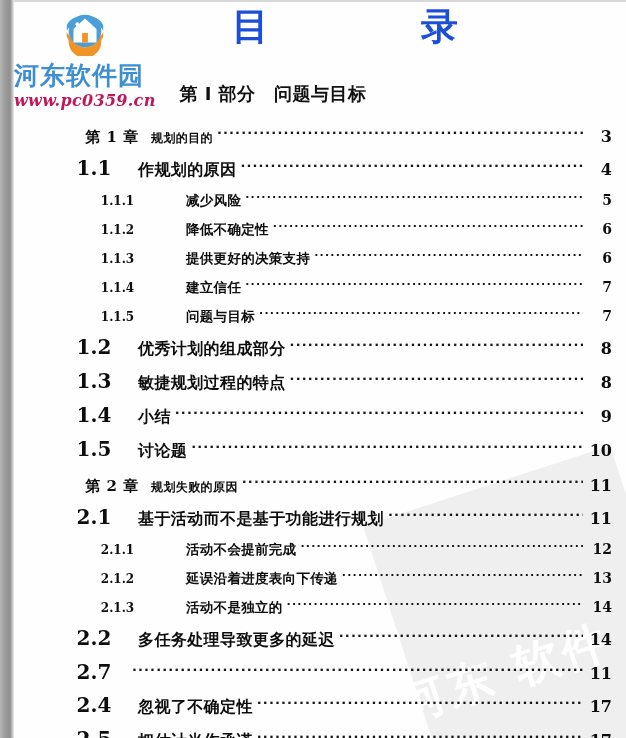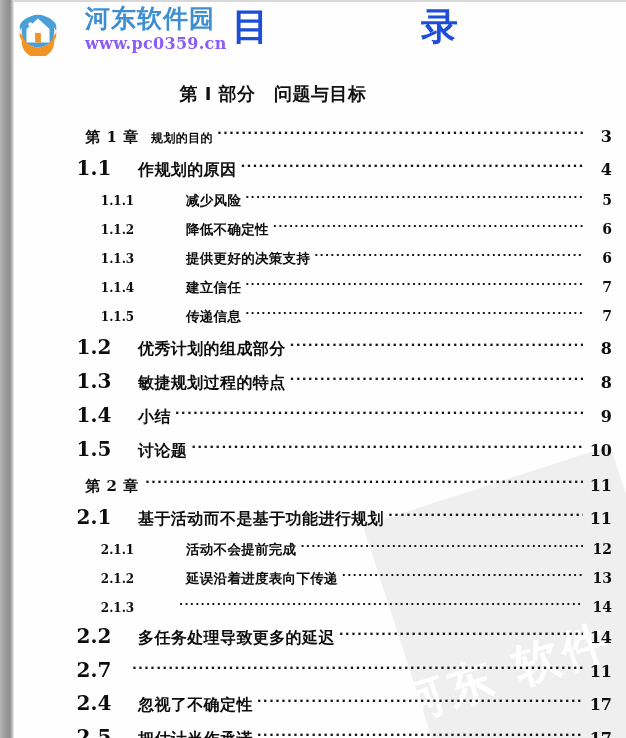--- a/index.html
+++ b/index.html
@@ -61,39 +61,41 @@
     opacity: .95;
     pointer-events: none;
     font-family: "DejaVu Serif", "Liberation Serif", serif;
   }
 
   
   .logo {
     position: absolute;
     left: 14px; top: 6px;
     display: flex;
-    align-items: flex-start;
-    gap: 23px;
+    align-items: center;
+    gap: 7px;
+    flex-direction: column;
   }
   .logo-mark { width: 48px; height: 50px; display:block; }
   .logo-words { display: flex; flex-direction: column; line-height: 1; }
   .logo-cn {
     font-size: 25px;
     font-weight: bold;
     color: #3d8fd1;
     letter-spacing: 1px;
     font-family: "DejaVu Sans", "Liberation Sans", sans-serif;
   }
   .logo-url {
     font-size: 16px;
     font-weight: bold;
-    color: #8b5cf6;
+    color: #be185d;
     letter-spacing: .3px;
     margin-top: 5px;
     font-family: "DejaVu Serif", "Liberation Serif", serif;
+    font-style: italic;
   }
 
   
   .doc-title {
     position: absolute;
     left: 232px; top: 2px;
     font-size: 37px;
     font-weight: bold;
     color: #1d4ed8;
     letter-spacing: 26px;
@@ -240,21 +242,21 @@
         <span class="page">6</span>
       </div>
       <div class="row lvl3">
         <span class="num">1.1.4</span>
         <span class="title">建立信任</span>
         <span class="leader"></span>
         <span class="page">7</span>
       </div>
       <div class="row lvl3">
         <span class="num">1.1.5</span>
-        <span class="title">传递信息</span>
+        <span class="title">问题与目标</span>
         <span class="leader"></span>
         <span class="page">7</span>
       </div>
       <div class="row lvl2">
         <span class="num">1.2</span>
         <span class="title">优秀计划的组成部分</span>
         <span class="leader"></span>
         <span class="page">8</span>
       </div>
       <div class="row lvl2">
@@ -270,20 +272,21 @@
         <span class="page">9</span>
       </div>
       <div class="row lvl2">
         <span class="num">1.5</span>
         <span class="title">讨论题</span>
         <span class="leader"></span>
         <span class="page">10</span>
       </div>
       <div class="row lvl1">
         <span class="num">第 2 章</span>
+        <span class="title">规划失败的原因</span>
         <span class="leader"></span>
         <span class="page">11</span>
       </div>
       <div class="row lvl2">
         <span class="num">2.1</span>
         <span class="title">基于活动而不是基于功能进行规划</span>
         <span class="leader"></span>
         <span class="page">11</span>
       </div>
       <div class="row lvl3">
@@ -293,20 +296,21 @@
         <span class="page">12</span>
       </div>
       <div class="row lvl3">
         <span class="num">2.1.2</span>
         <span class="title">延误沿着进度表向下传递</span>
         <span class="leader"></span>
         <span class="page">13</span>
       </div>
       <div class="row lvl3">
         <span class="num">2.1.3</span>
+        <span class="title">活动不是独立的</span>
         <span class="leader"></span>
         <span class="page">14</span>
       </div>
       <div class="row lvl2">
         <span class="num">2.2</span>
         <span class="title">多任务处理导致更多的延迟</span>
         <span class="leader"></span>
         <span class="page">14</span>
       </div>
       <div class="row lvl2">

